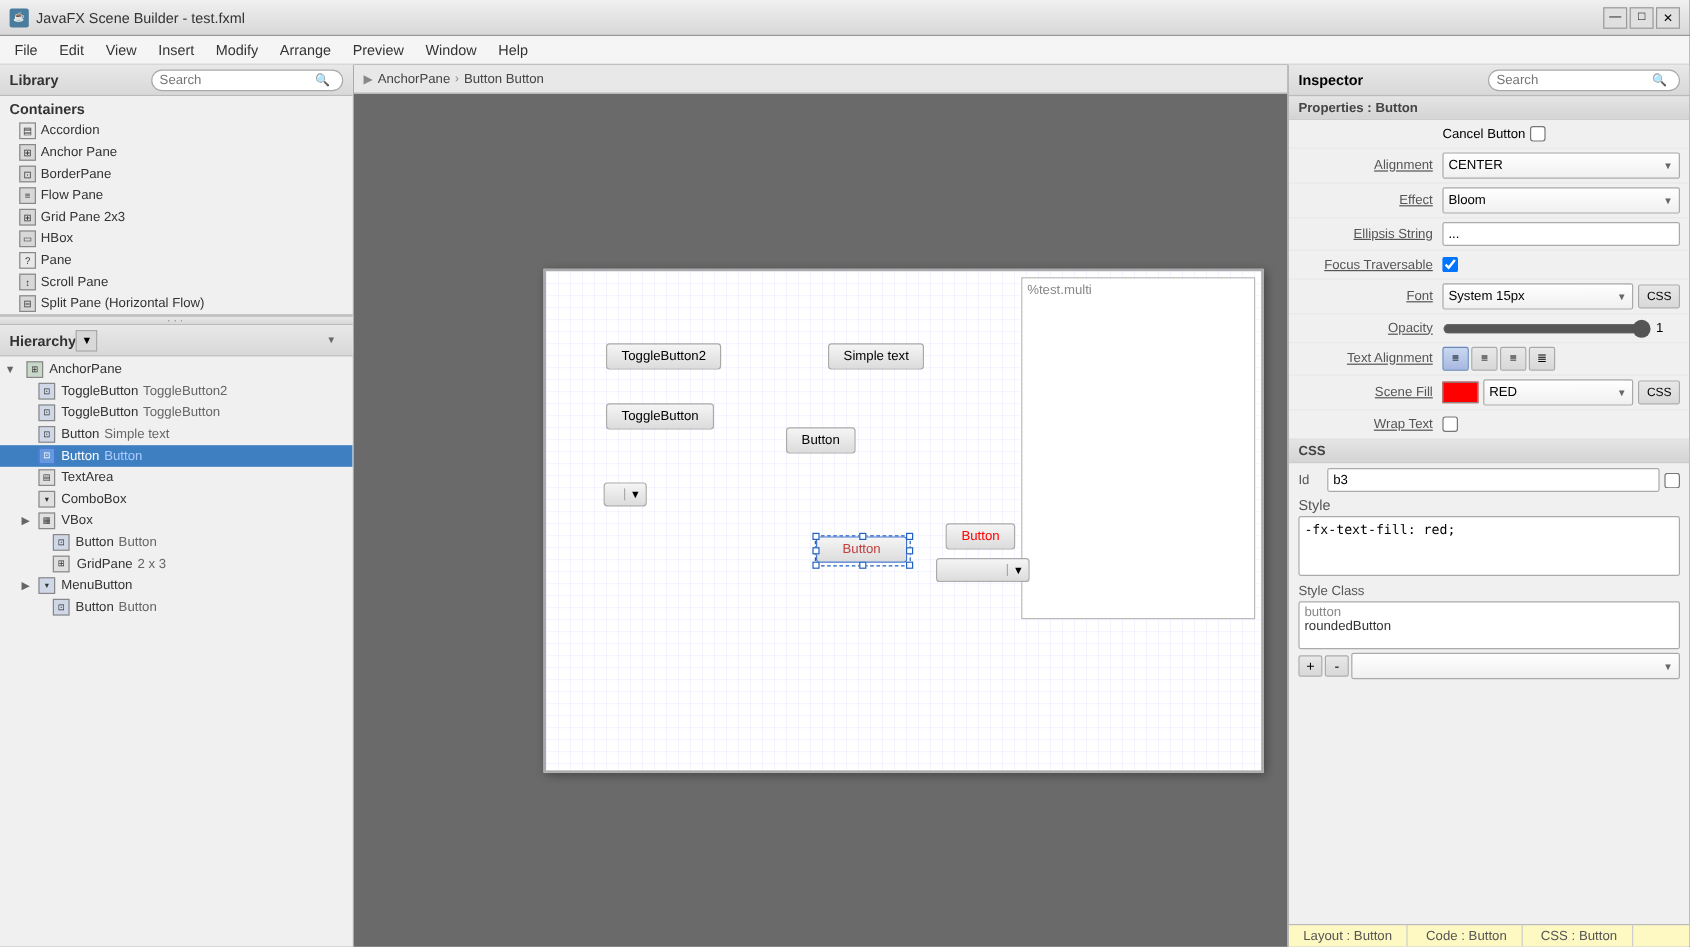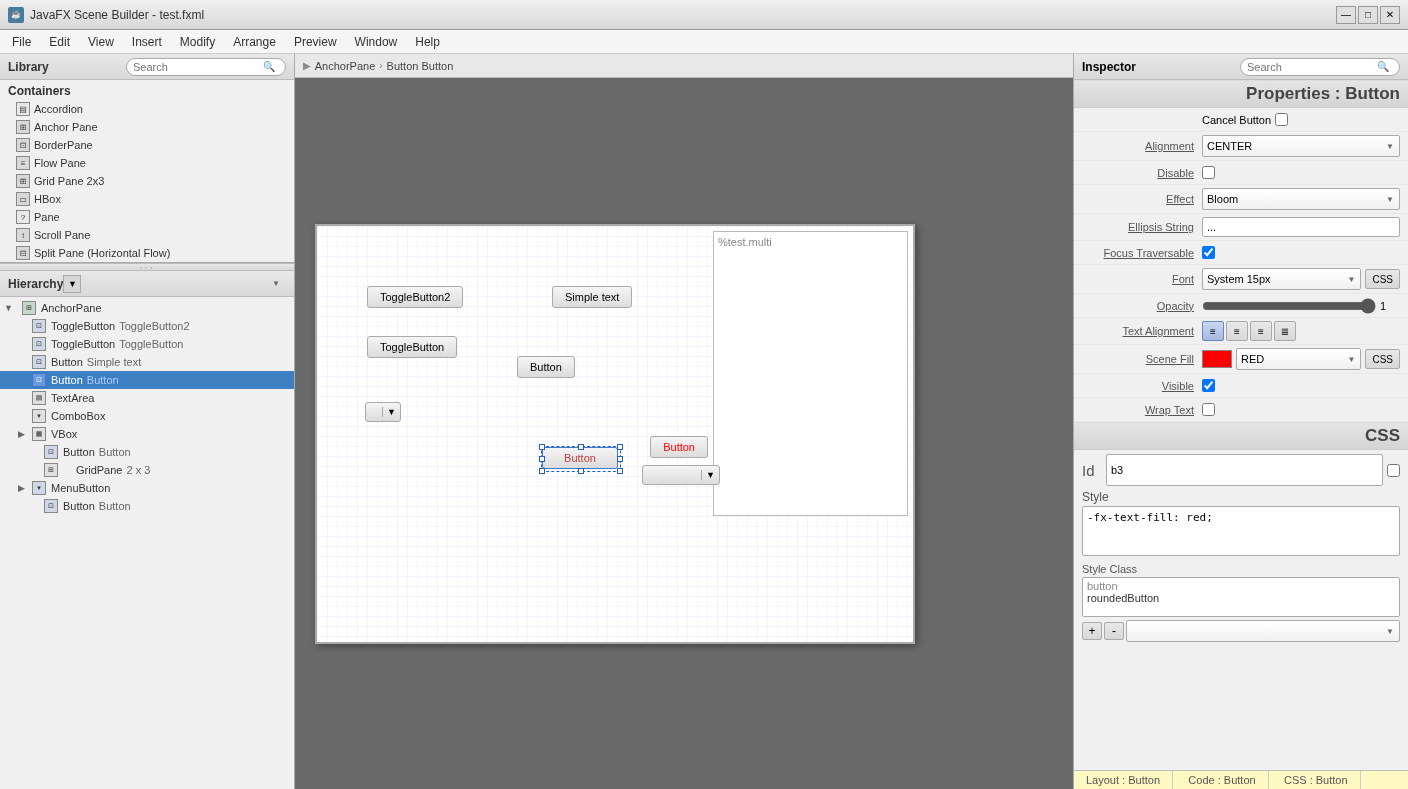--- a/index.html
+++ b/index.html
@@ -181,21 +181,21 @@
       border-bottom: 1px solid #bbb;
       font-size: 11px;
     }
     .breadcrumb-item { color: #444; cursor: pointer; }
     .breadcrumb-sep { color: #888; font-size: 10px; }
     .canvas-scroll {
       flex: 1;
       overflow: auto;
       display: flex;
       align-items: center;
-      justify-content: flex-start;
+      justify-content: flex-end;
       padding: 20px;
     }
     .canvas-frame {
       background: white;
       border: 2px solid #aaa;
       box-shadow: 2px 2px 8px rgba(0,0,0,0.4);
       width: 600px;
       height: 420px;
       position: relative;
       background-image: 
@@ -288,25 +288,24 @@
       justify-content: space-between;
       border-bottom: 1px solid #bbb;
       height: 26px;
       gap: 12px;
     }
     .inspector-title { font-weight: bold; font-size: 12px; }
     .section-title {
       background: linear-gradient(to bottom, #e4e4e4, #d4d4d4);
       padding: 3px 8px;
       font-weight: bold;
-      font-size: 17px;
+      font-size: 11px;
       color: #444;
       border-bottom: 1px solid #ccc;
       border-top: 1px solid #ddd;
-      text-align: right;
     }
     .inspector-body { overflow-y: auto; flex: 1; }
     .prop-row {
       display: flex;
       align-items: center;
       padding: 3px 8px;
       border-bottom: 1px solid #e8e8e8;
       min-height: 24px;
     }
     .prop-label {
@@ -398,24 +397,24 @@
     
     .css-section {
       padding: 4px 8px;
     }
     .css-id-row {
       display: flex;
       align-items: center;
       gap: 4px;
       margin-bottom: 4px;
     }
-    .css-id-label { font-size: 15px; color: #555; width: 20px; }
+    .css-id-label { font-size: 11px; color: #555; width: 20px; }
     .css-id-input {
       flex: 1;
-      height: 32px;
+      height: 20px;
       border: 1px solid #aaa;
       background: white;
       padding: 1px 4px;
       font-size: 11px;
       border-radius: 2px;
     }
     .css-check { width: 13px; height: 13px; }
     .style-label { font-size: 12px; color: #555; margin-bottom: 2px; }
     .style-textarea {
       width: 100%;
@@ -648,21 +647,21 @@
           <span class="tree-arrow none"></span>
           <div class="tree-icon btn" style="font-size:7px;">⊡</div>
           <span class="tree-text" style="margin-left:3px;">Button</span>
           <span class="tree-subtext">Button</span>
         </div>
 
         <div class="tree-item">
           <span style="display:inline-block;width:24px;"></span>
           <span class="tree-arrow none"></span>
           <div class="tree-icon pane-icon" style="font-size:7px;">⊞</div>
-          <span class="tree-text" style="margin-left:16px;">GridPane</span>
+          <span class="tree-text" style="margin-left:4px;">GridPane</span>
           <span class="tree-subtext">2 x 3</span>
         </div>
 
         <div class="tree-item">
           <span style="display:inline-block;width:12px;"></span>
           <span class="tree-arrow closed"></span>
           <div class="tree-icon btn" style="font-size:7px;">▾</div>
           <span class="tree-text" style="margin-left:3px;">MenuButton</span>
         </div>
 
@@ -778,26 +777,20 @@
         <div class="prop-label">Alignment</div>
         <div class="prop-value">
           <div class="select-wrapper">
             <select>
               <option selected="">CENTER</option>
             </select>
           </div>
         </div>
       </div>
 
-      <div class="prop-row">
-        <div class="prop-label">Disable</div>
-        <div class="prop-value">
-          <input type="checkbox" class="checkbox" style="">
-        </div>
-      </div>
 
       <div class="prop-row">
         <div class="prop-label">Effect</div>
         <div class="prop-value">
           <div class="select-wrapper">
             <select>
               <option selected="">Bloom</option>
             </select>
           </div>
         </div>
@@ -861,26 +854,20 @@
             <select>
               <option selected="">RED</option>
             </select>
           </div>
           <button class="css-btn">CSS</button>
         </div>
       </div>
 
 
 
-      <div class="prop-row">
-        <div class="prop-label">Visible</div>
-        <div class="prop-value">
-          <input type="checkbox" class="checkbox" checked="" style="">
-        </div>
-      </div>
 
       <div class="prop-row">
         <div class="prop-label">Wrap Text</div>
         <div class="prop-value">
           <input type="checkbox" class="checkbox" style="">
         </div>
       </div>
 
       <div class="section-title">CSS</div>
       <div class="css-section">

